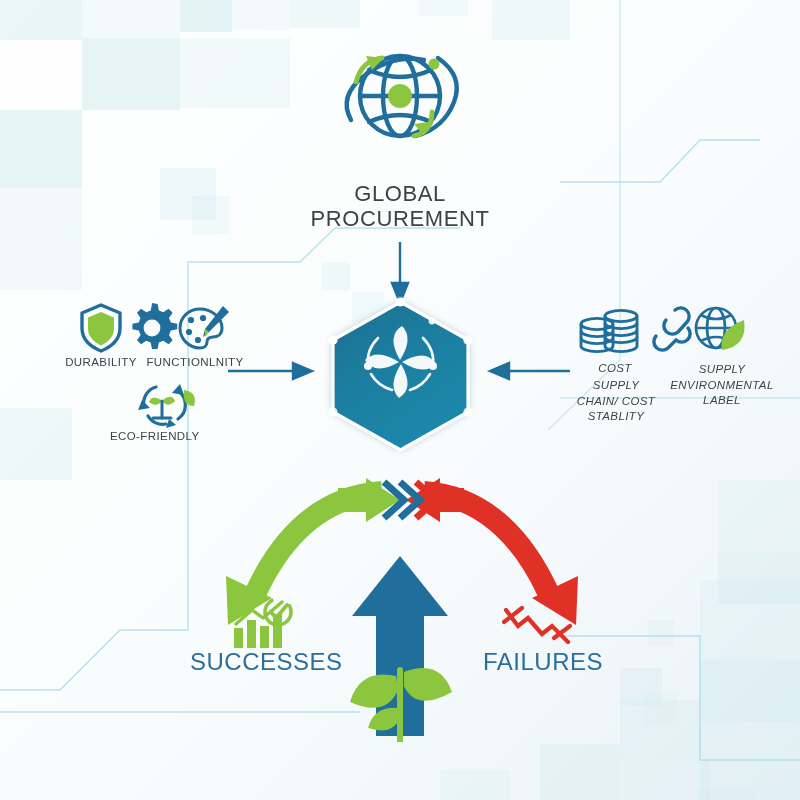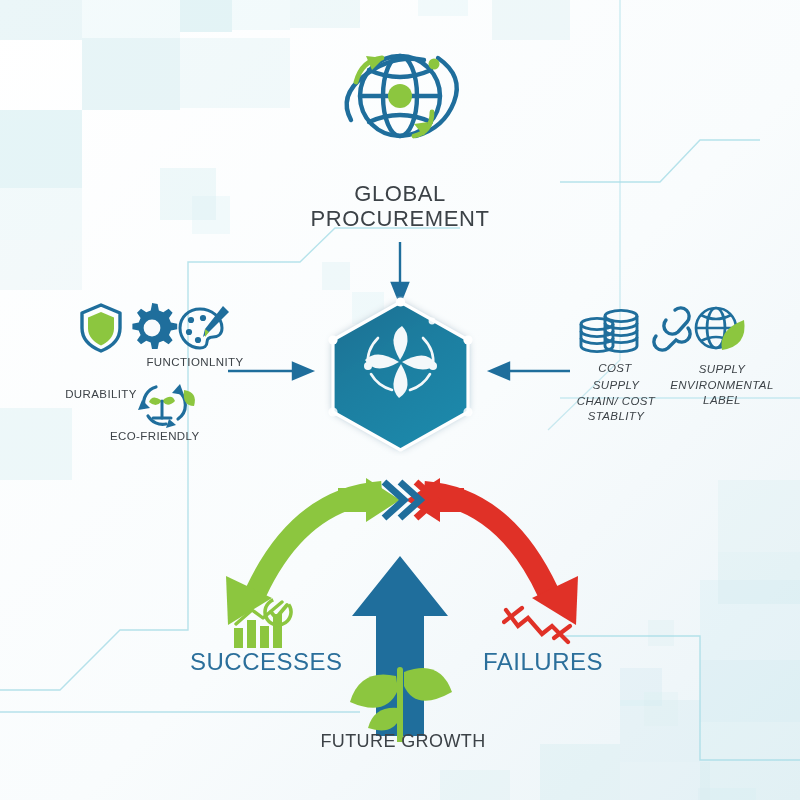--- a/index.html
+++ b/index.html
@@ -215,21 +215,21 @@
           <circle cx="27" cy="14" r="3.1"></circle>
         </g>
         <g>
           <path d="M47 2 L53 8 L33 28 L27 33 L29 25 Z" fill="#1f6e9c"></path>
           <path d="M29 25 L33 28 L29 33 Z" fill="#8cc63f"></path>
         </g>
       </svg>
     </div>
 
     <div style="position:relative;height:20px;">
-      <div class="mini-label" style="position:absolute;left:0px;top:0;width:86px;text-align:center;margin-top:32px;">DURABILITY</div>
+      <div class="mini-label" style="position:absolute;left:0px;top:0;width:86px;text-align:center;">DURABILITY</div>
       <div class="mini-label" style="position:absolute;left:72px;top:0;width:130px;text-align:center;">FUNCTIONLNITY</div>
     </div>
 
     <div style="position:relative;height:62px;margin-top:2px;">
       <svg width="62" height="50" viewBox="0 0 62 50" style="position:absolute;left:78px;top:0;">
         <g fill="none" stroke="#1f6e9c" stroke-width="3.2" stroke-linecap="round">
           <path d="M 8 29 A 17 17 0 0 1 20 9"></path>
           <path d="M 42 13 A 17 17 0 0 1 42 41"></path>
           <path d="M 12 38 A 17 17 0 0 0 30 46"></path>
         </g>
@@ -358,17 +358,16 @@
         <path d="M66 126 Q30 118 20 152 Q56 168 68 140 Z"></path>
         <path d="M74 122 Q110 108 122 142 Q86 162 74 136 Z"></path>
         <path d="M68 158 Q44 156 38 178 Q62 186 70 168 Z"></path>
       </g>
       <path d="M70 120 L70 192" stroke="#8cc63f" stroke-width="6" stroke-linecap="round"></path>
     </svg>
   </div>
 
   <div class="node" id="bottom-caption">
     <div class="caption">
-      <div>FUTURE GROWTH</div>
     </div>
   </div>
 
 </div>
 
 </body></html>

